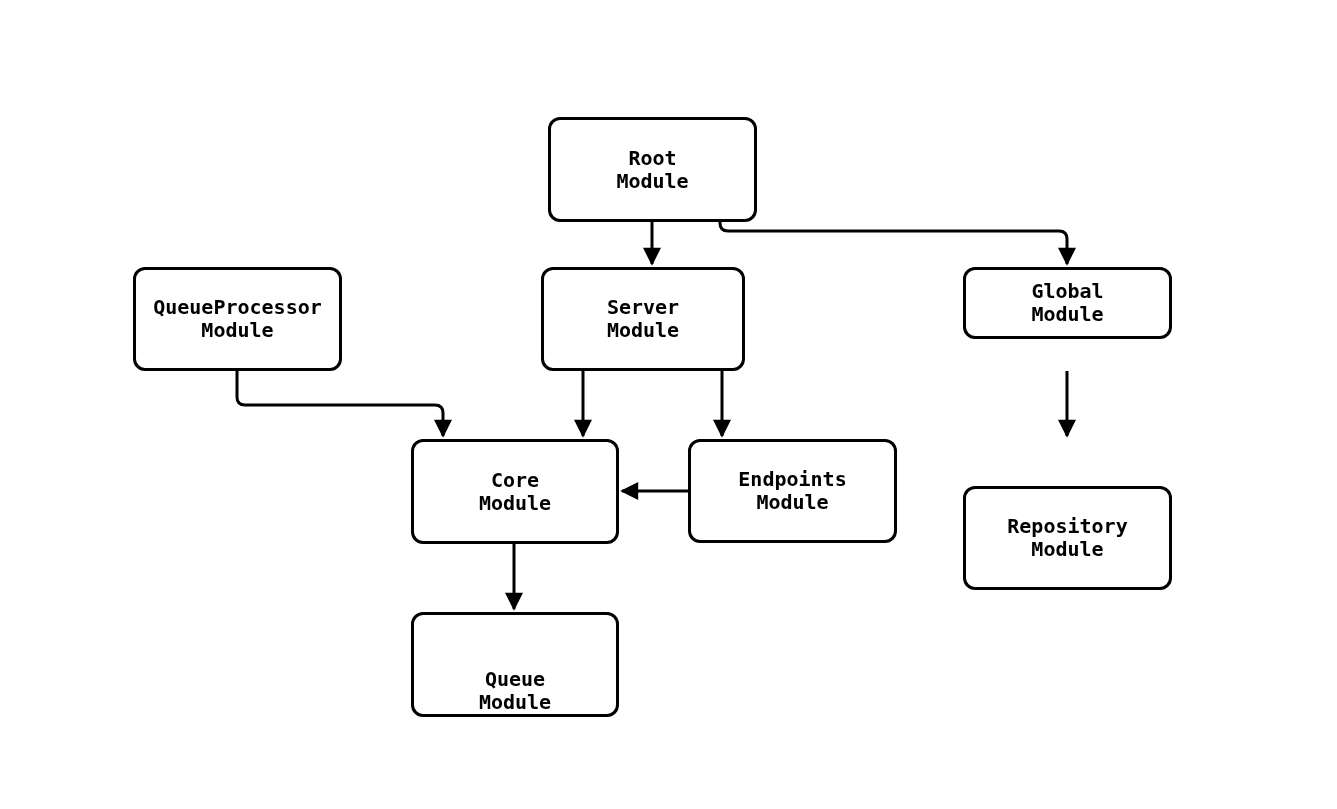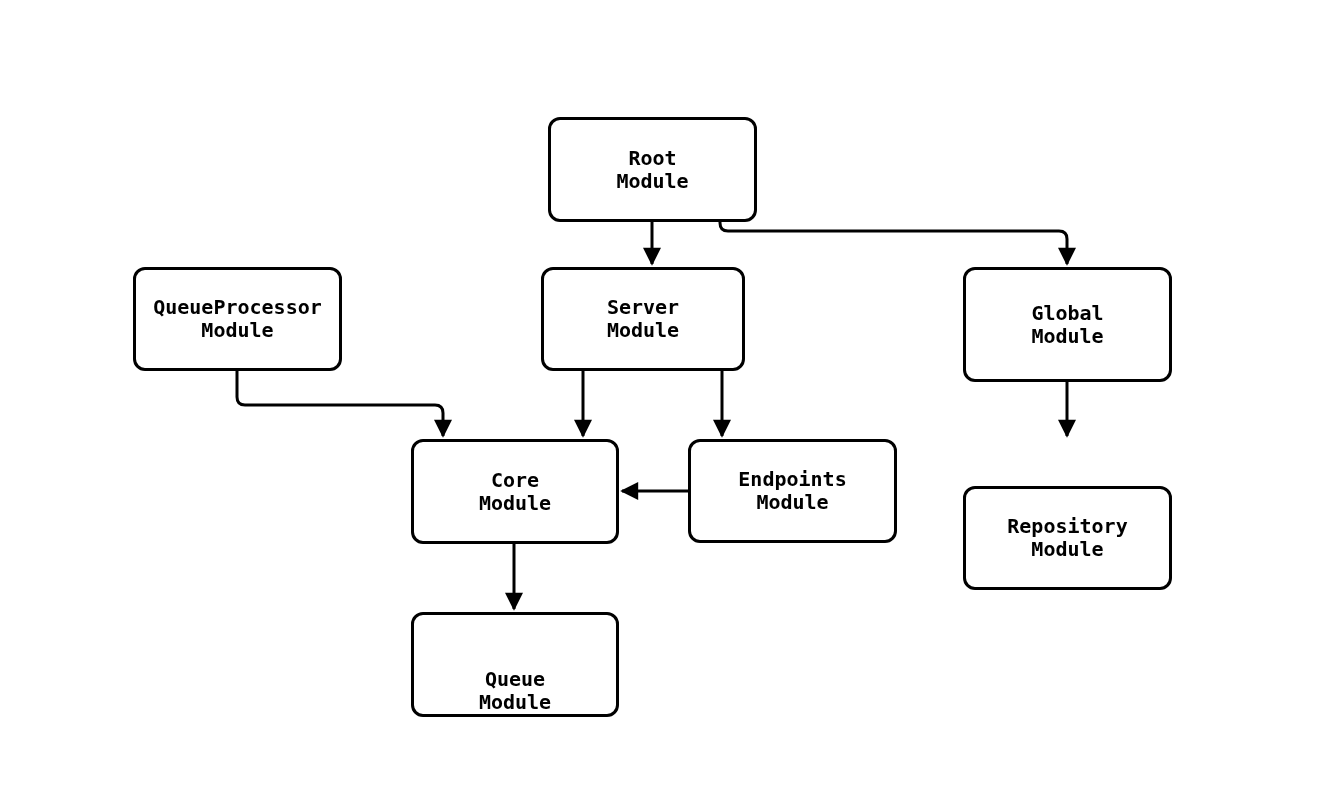--- a/index.html
+++ b/index.html
@@ -38,21 +38,21 @@
     font-size: 20px;
     line-height: 23px;
     color: #000000;
     white-space: pre-line;
     letter-spacing: 0px;
   }
   
   #node-root           { left: 548px; top: 93px;  width: 209px; height: 105px; margin-top: 24px; }
   #node-queueprocessor { left: 133px; top: 267px; width: 209px; height: 104px; }
   #node-server         { left: 541px; top: 267px; width: 204px; height: 104px; }
-  #node-global         { left: 963px; top: 267px; width: 209px; height: 115px; justify-content: center; }
+  #node-global         { left: 963px; top: 267px; width: 209px; height: 72px; justify-content: center; }
   #node-core           { left: 411px; top: 439px; width: 208px; height: 105px; }
   #node-endpoints      { left: 688px; top: 439px; width: 209px; height: 104px; }
   #node-repository     { left: 963px; top: 439px; width: 209px; height: 104px; margin-top: 47px; }
   #node-queue          { left: 411px; top: 612px; width: 208px; height: 105px; align-items: flex-end; }
   .edge {
     fill: none;
     stroke: #000000;
     stroke-width: 3px;
   }
 </style>

